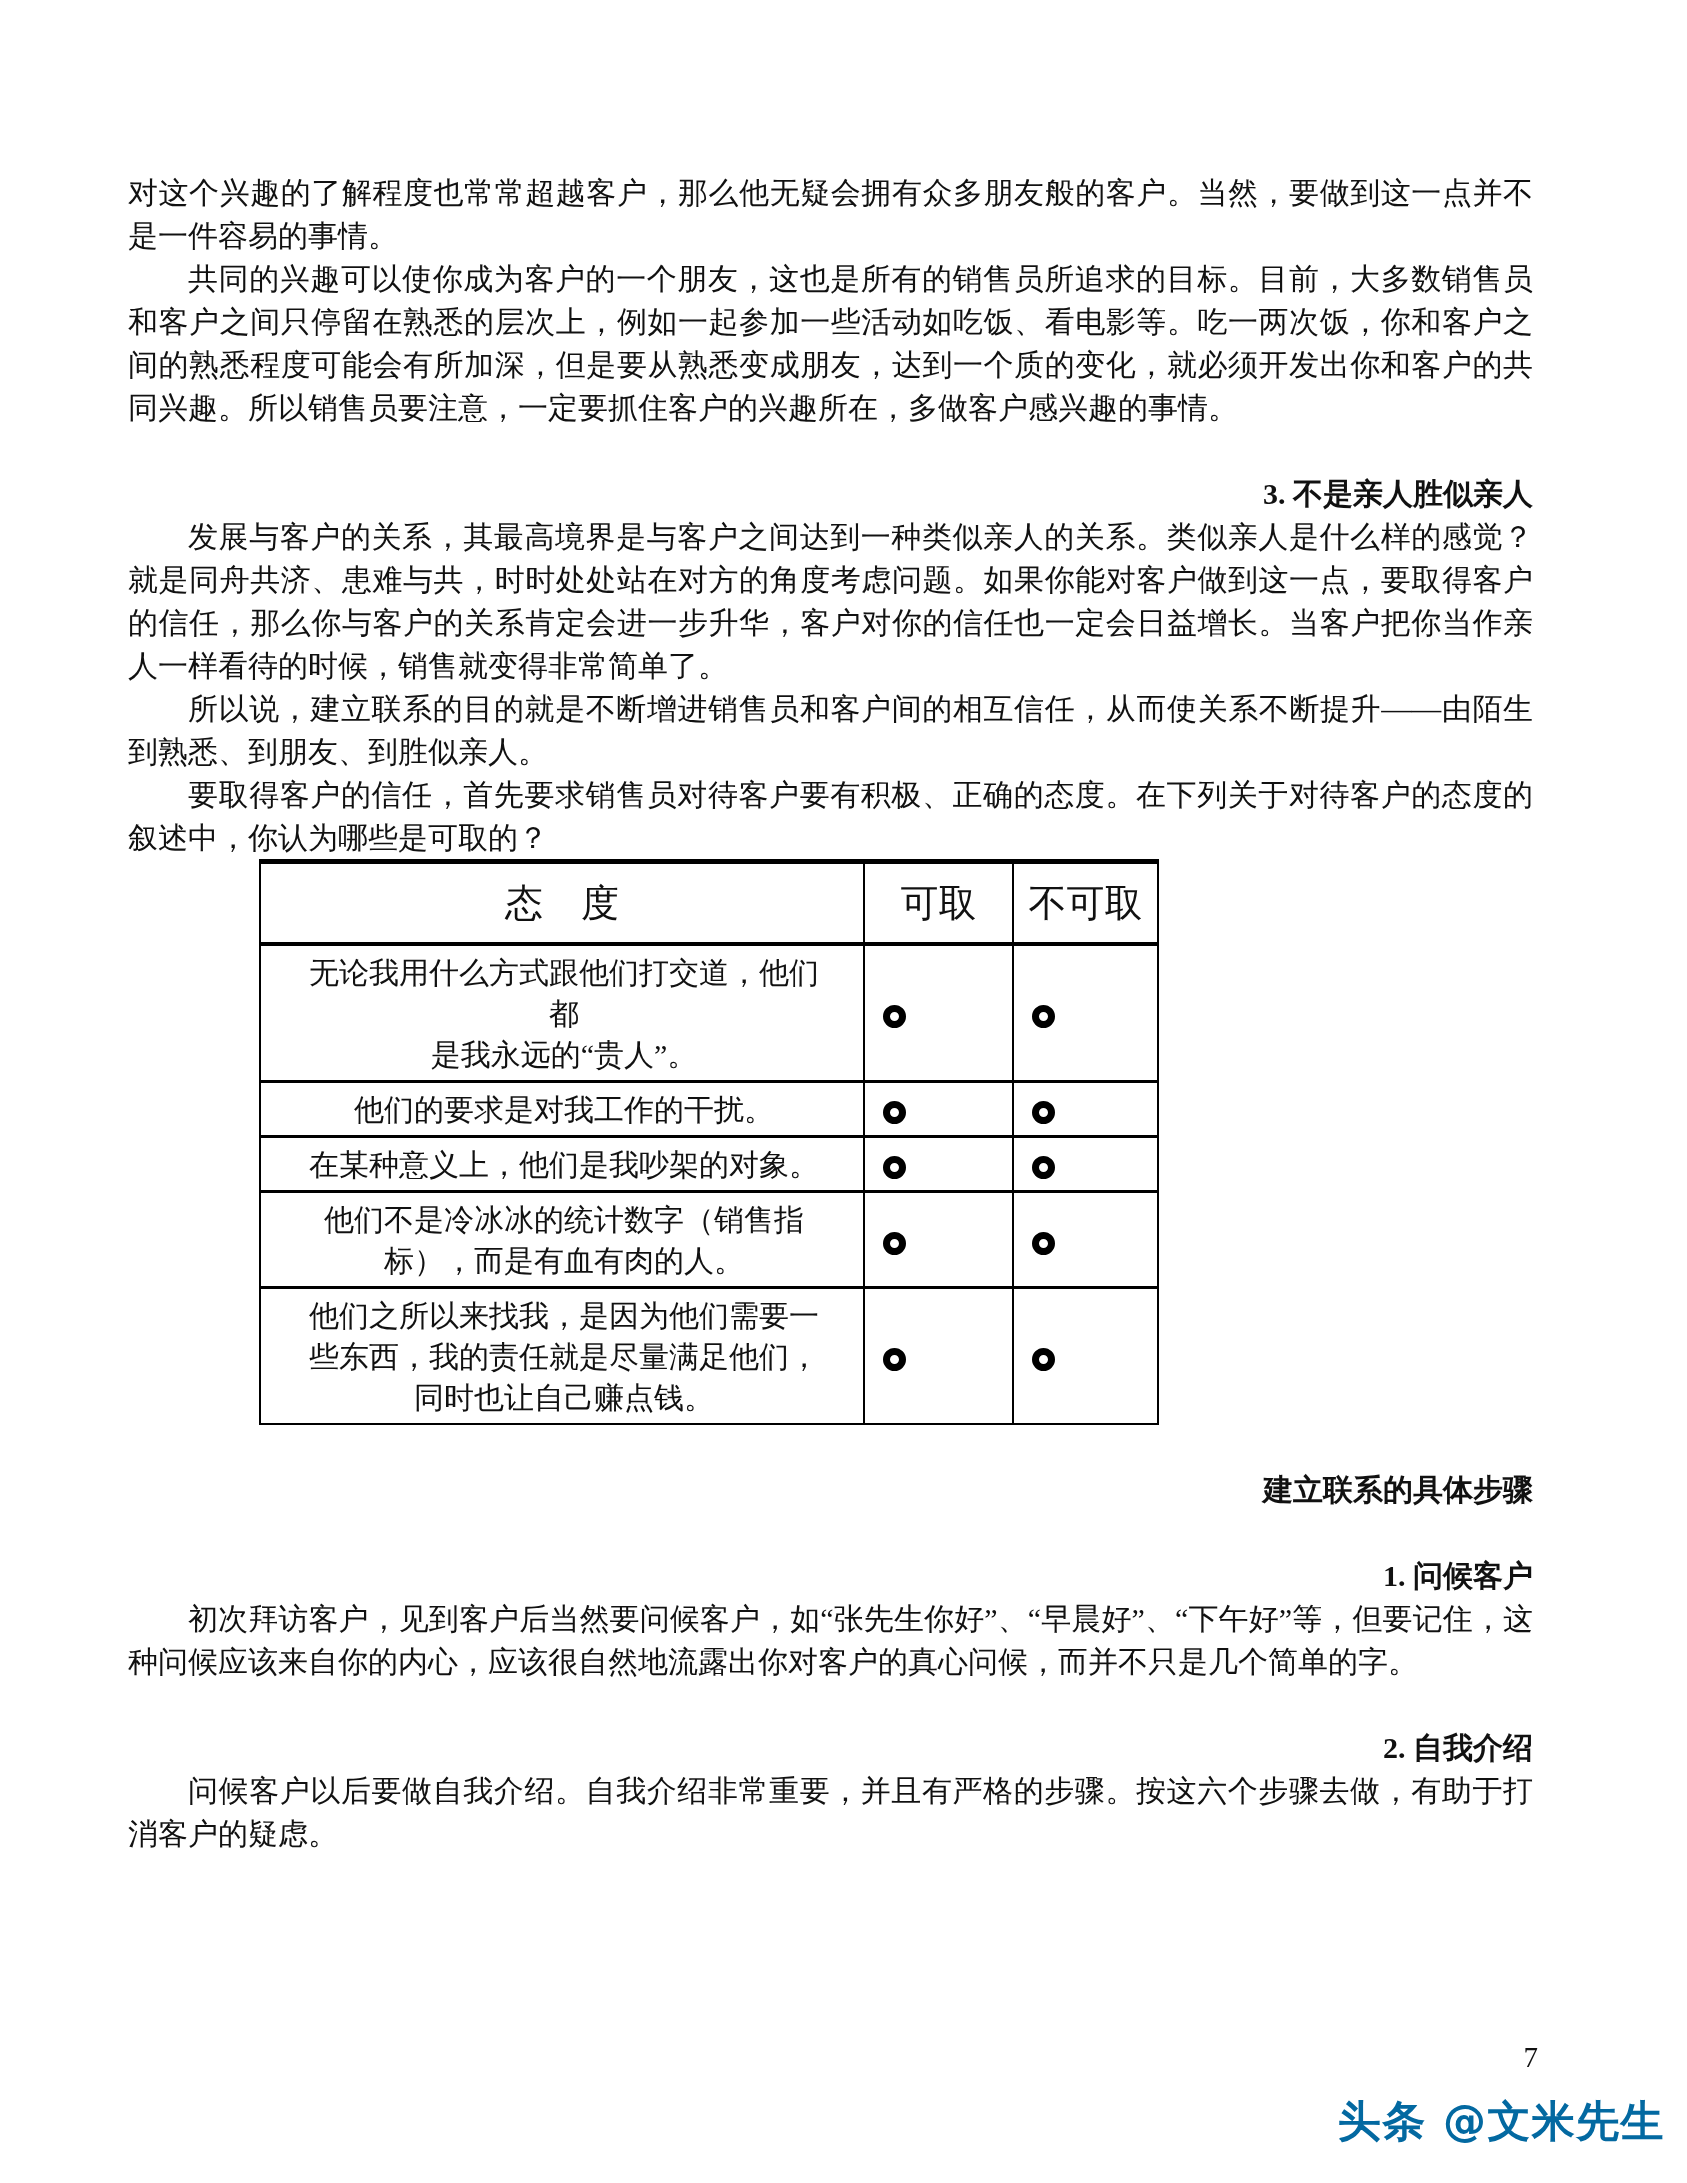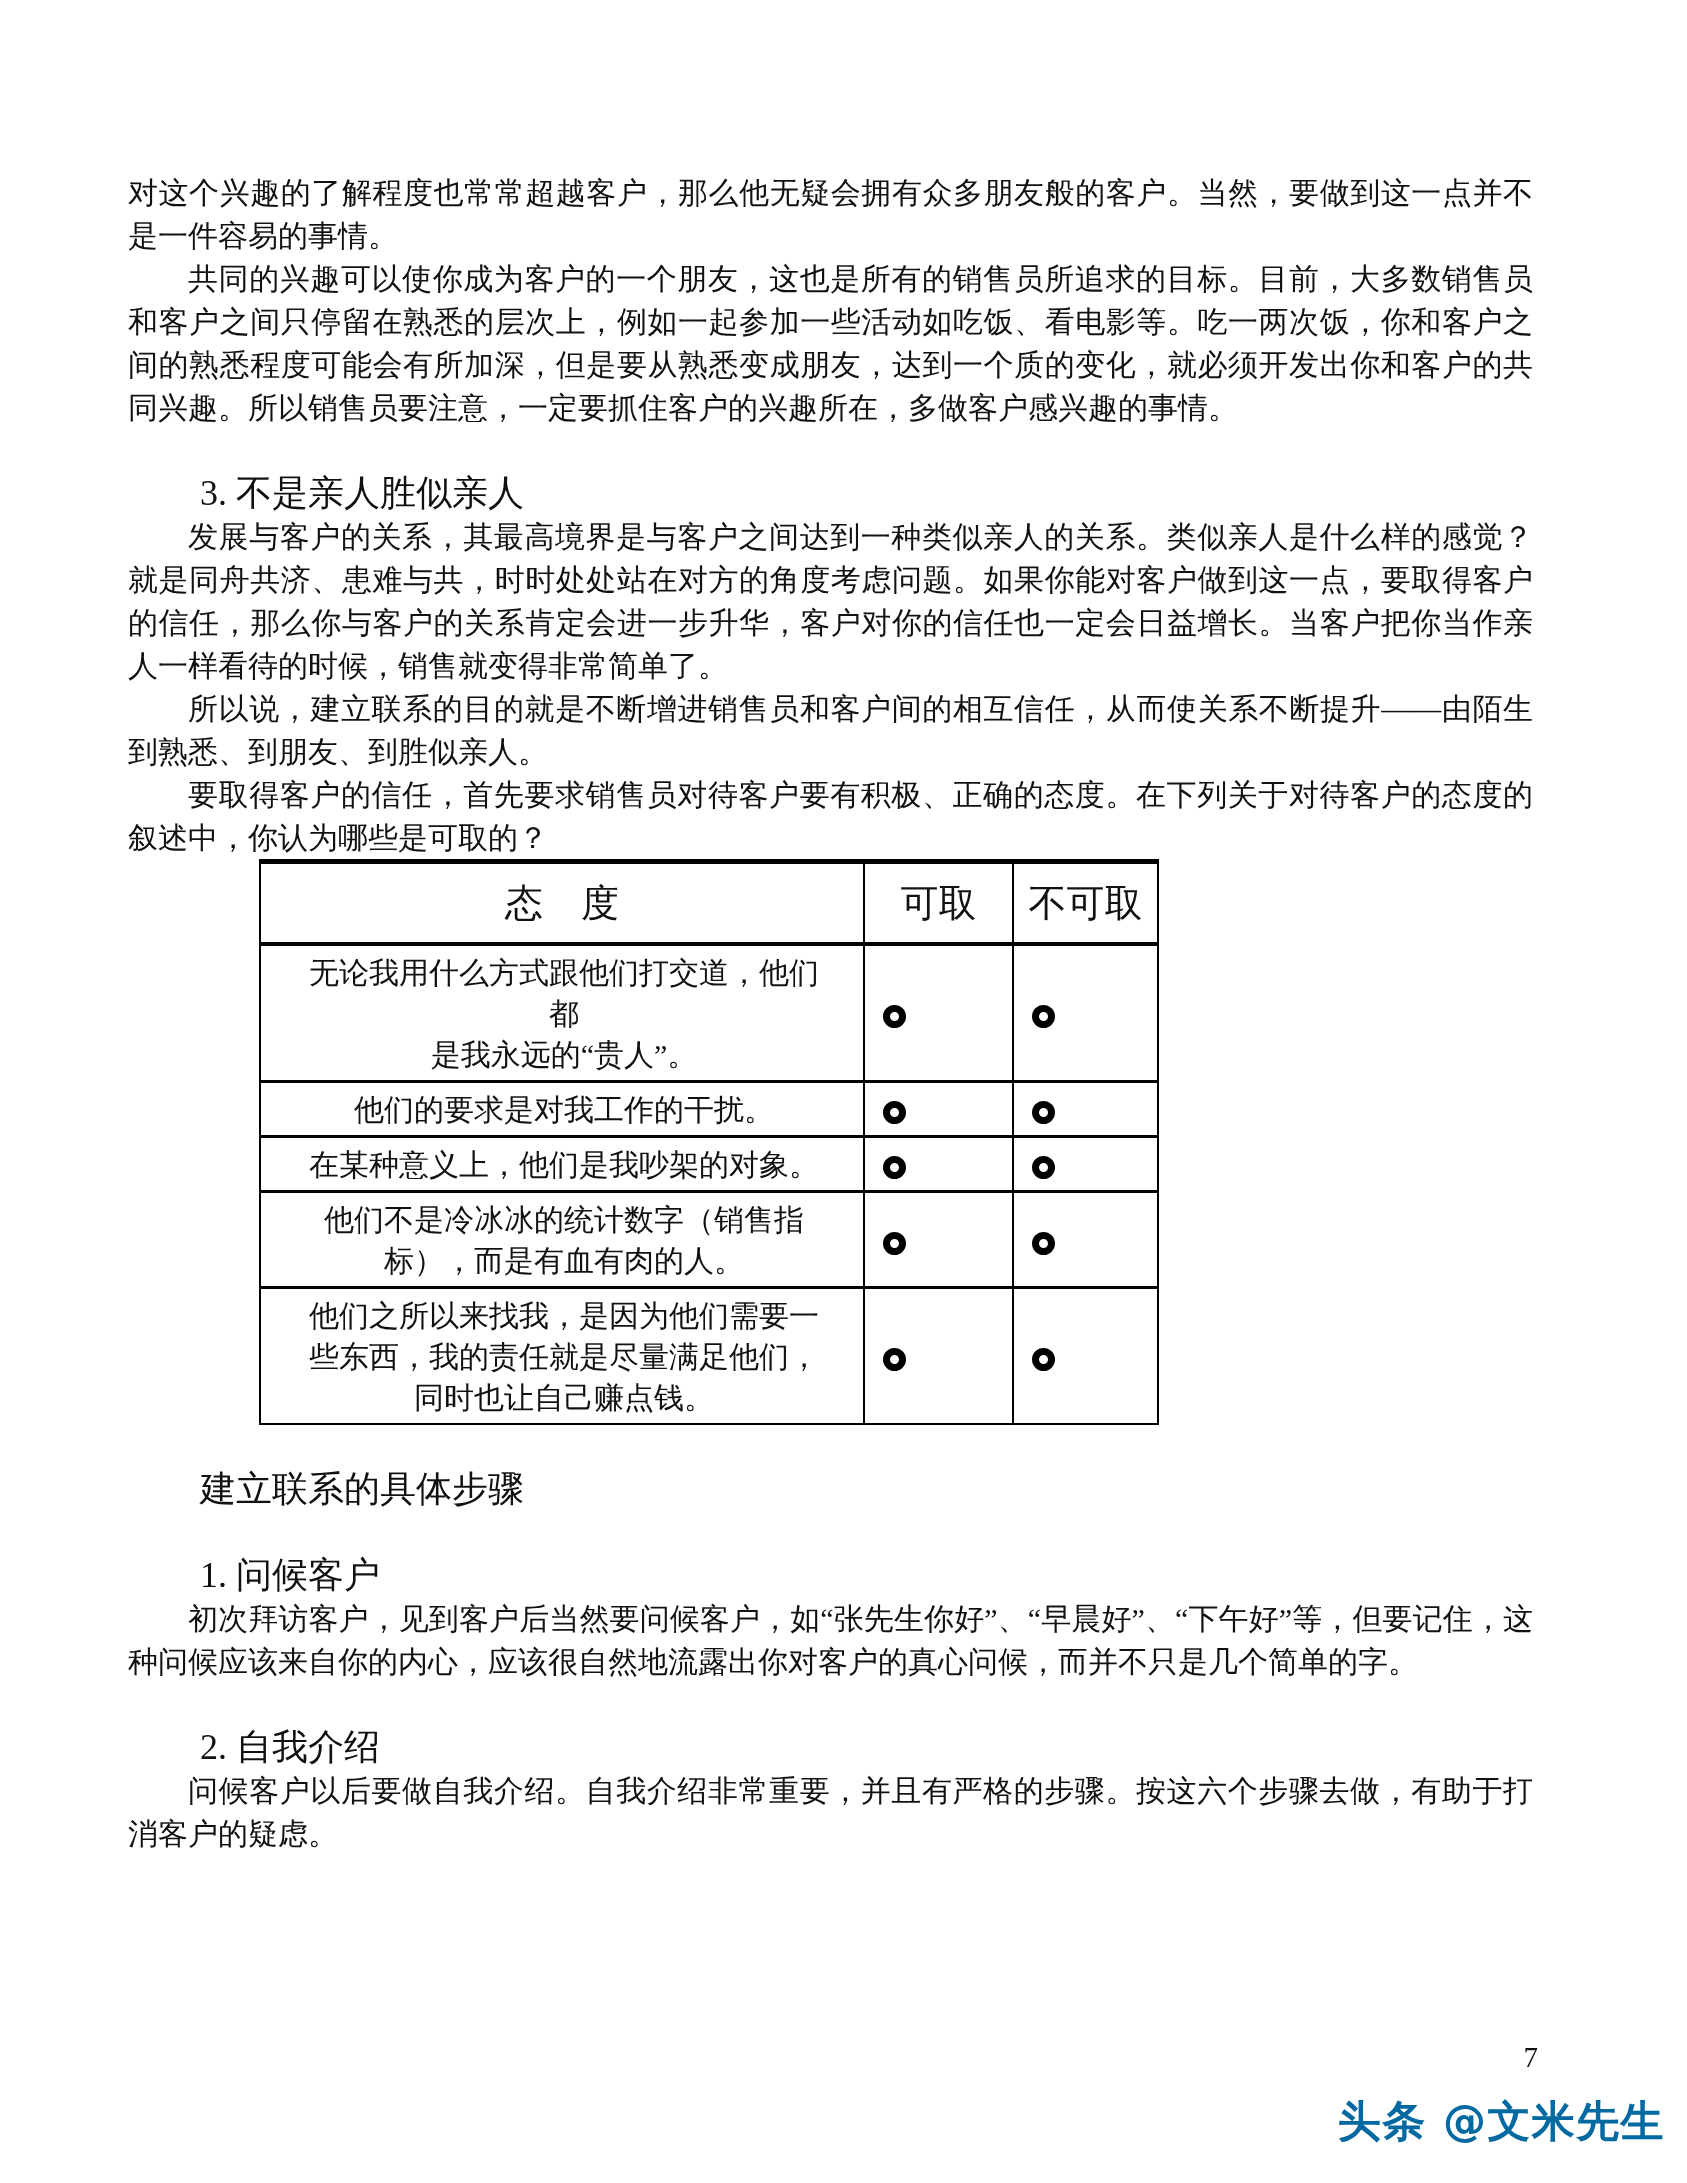--- a/index.html
+++ b/index.html
@@ -20,25 +20,25 @@
     padding: 155px 141px 0 100px;
     font-size: 30px;
     line-height: 43px;
     text-align: justify;
     margin-left: 28px;
   }
   p.para { margin: 0; text-indent: 2em; }
   p.para.no-indent { text-indent: 0; }
   .sec-heading {
     margin: 43px 0 0 0;
-    font-size: 36px;
+    font-size: 30px;
     line-height: 43px;
-    font-weight: normal;
+    font-weight: bold;
     text-indent: 2em;
-    text-align: left;
+    text-align: right;
   }
   table.selfcheck {
     border-collapse: collapse;
     margin: 0 0 0 131px;
     width: 898px;
     table-layout: fixed;
     border: 2.8px solid #000;
     border-top: 5.5px solid #000;
   }
   table.selfcheck th {

